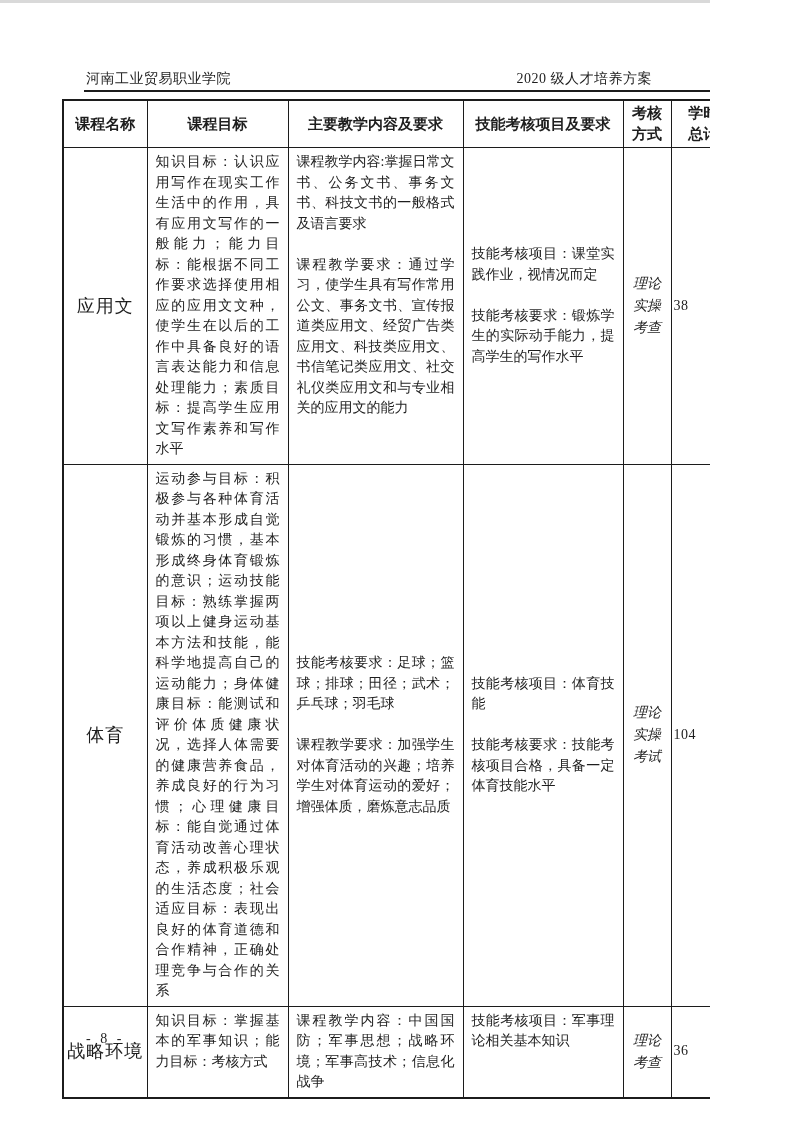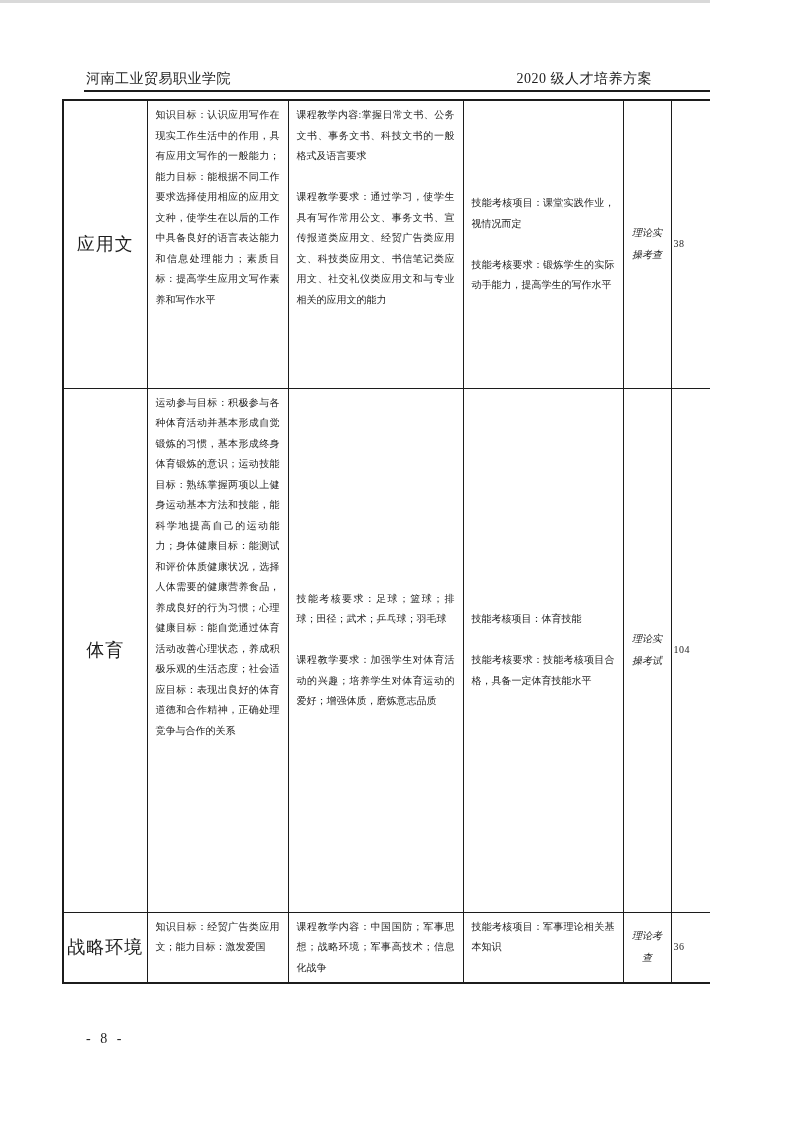--- a/index.html
+++ b/index.html
@@ -45,21 +45,21 @@
   table.course-table {
     position: absolute;
     left: 62px; top: 99px;
     width: 673px;
     border-collapse: collapse;
     table-layout: fixed;
     border: 2px solid #1c1c1c;
   }
   .course-table th, .course-table td {
     border: 1.6px solid #1c1c1c;
-    font-size: 10px;
+    font-size: 14px;
     line-height: 20.5px;
     vertical-align: middle;
   }
   .course-table th {
     font-size: 15px;
     font-weight: bold;
     text-align: center;
     line-height: 21px;
     padding: 2px 2px;
   }
@@ -108,20 +108,32 @@
   <table class="course-table">
     <colgroup>
       <col style="width:84px">
       <col style="width:141px">
       <col style="width:175px">
       <col style="width:160px">
       <col style="width:48px">
       <col style="width:65px">
     </colgroup>
     <tbody>
+      <tr style="height:46px">
+        <th>课程名称</th>
+        <th>课程目标</th>
+        <th>主要教学内容及要求</th>
+        <th>技能考核项目及要求</th>
+        <th>
+            <div class="hdr-narrow">考核方式</div>
+          </th>
+        <th>
+            <div class="hdr-narrow">学时总计</div>
+          </th>
+      </tr>
 
       <tr style="height:288px">
         <td class="cell-name">应用文</td>
         <td class="cell-text v-top">
           <div class="para">知识目标：认识应用写作在现实工作生活中的作用，具有应用文写作的一般能力；能力目标：能根据不同工作要求选择使用相应的应用文文种，使学生在以后的工作中具备良好的语言表达能力和信息处理能力；素质目标：提高学生应用文写作素养和写作水平</div>
         </td>
         <td class="cell-text v-top">
           <div class="para">课程教学内容:掌握日常文书、公务文书、事务文书、科技文书的一般格式及语言要求</div>
           <div class="para">课程教学要求：通过学习，使学生具有写作常用公文、事务文书、宣传报道类应用文、经贸广告类应用文、科技类应用文、书信笔记类应用文、社交礼仪类应用文和与专业相关的应用文的能力</div>
         </td>
@@ -150,21 +162,21 @@
         </td>
         <td class="cell-method">
           <div class="method-wrap">理论实操考试</div>
         </td>
         <td class="cell-hours">104</td>
       </tr>
 
       <tr style="height:58px">
         <td class="cell-name">战略环境</td>
         <td class="cell-text v-top">
-          <div class="para">知识目标：经贸广告类应用文；能力目标：激发爱国</div>
+          <div class="para">知识目标：掌握基本的军事知识；能力目标：考核方式</div>
         </td>
         <td class="cell-text v-top">
           <div class="para">课程教学内容：中国国防；军事思想；战略环境；军事高技术；信息化战争</div>
         </td>
         <td class="cell-text v-top">
           <div class="para">技能考核项目：军事理论相关基本知识</div>
         </td>
         <td class="cell-method">
           <div class="method-wrap">理论考查</div>
         </td>

